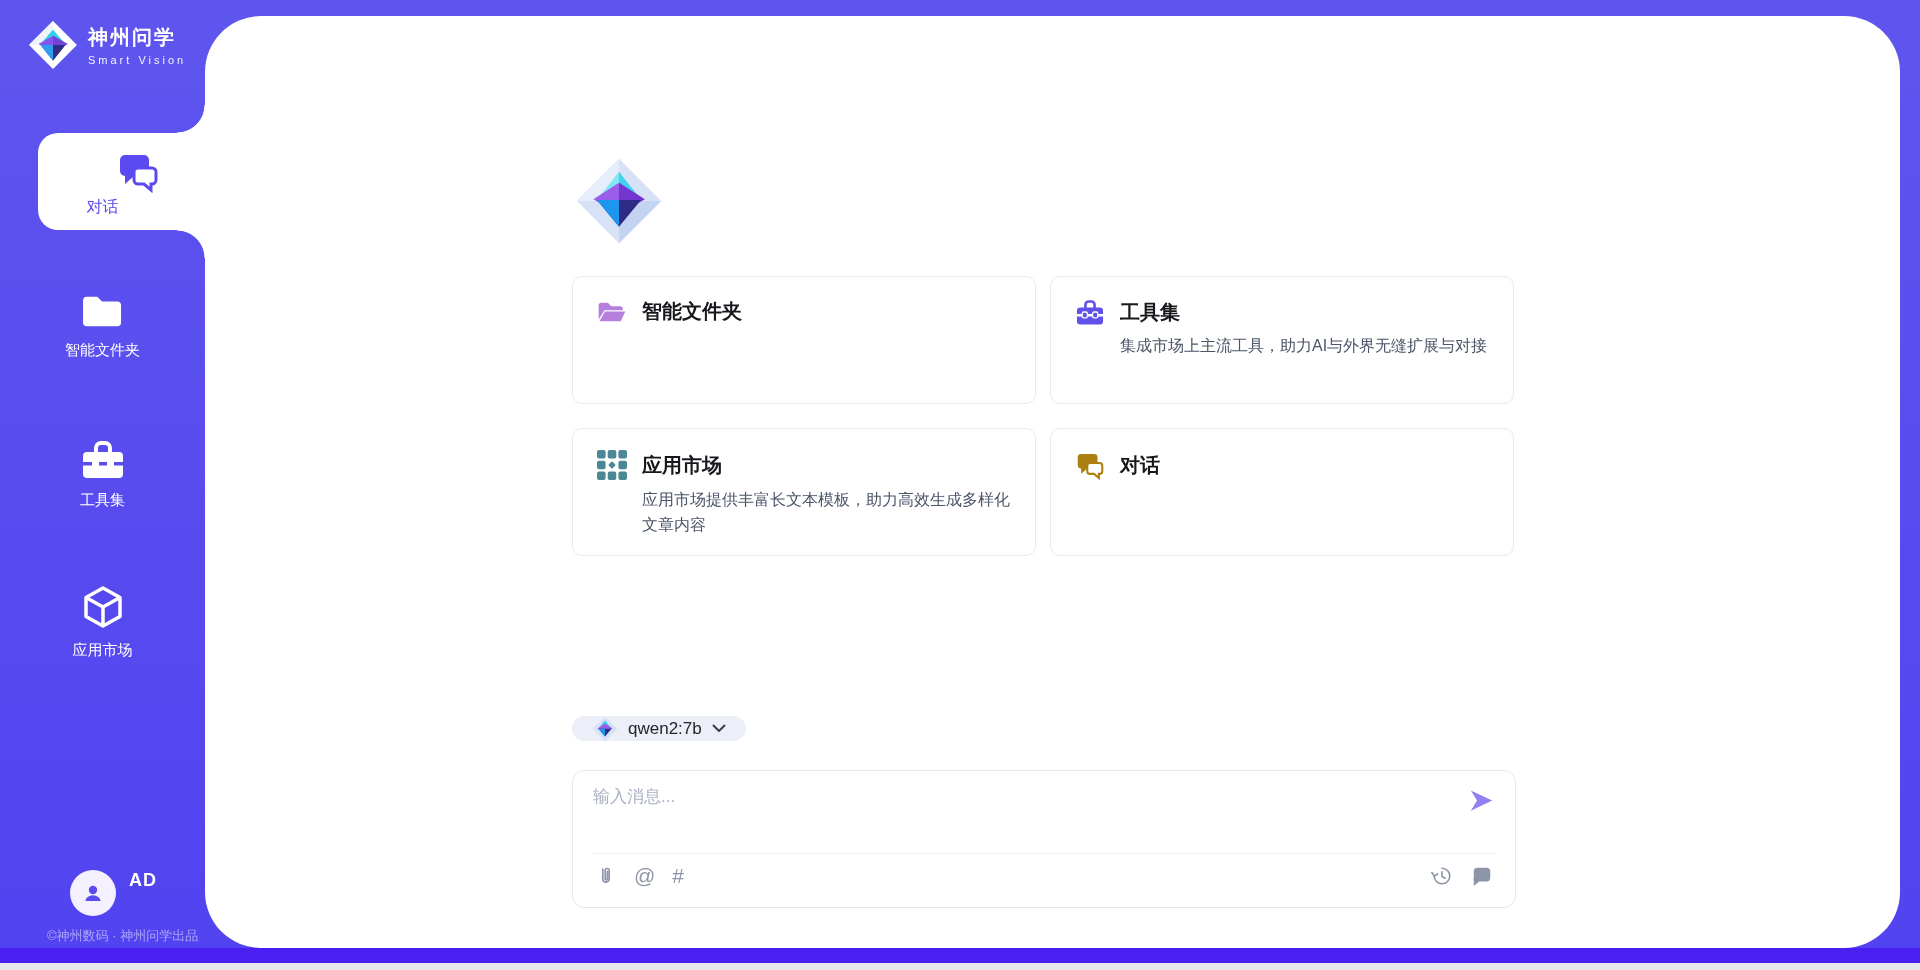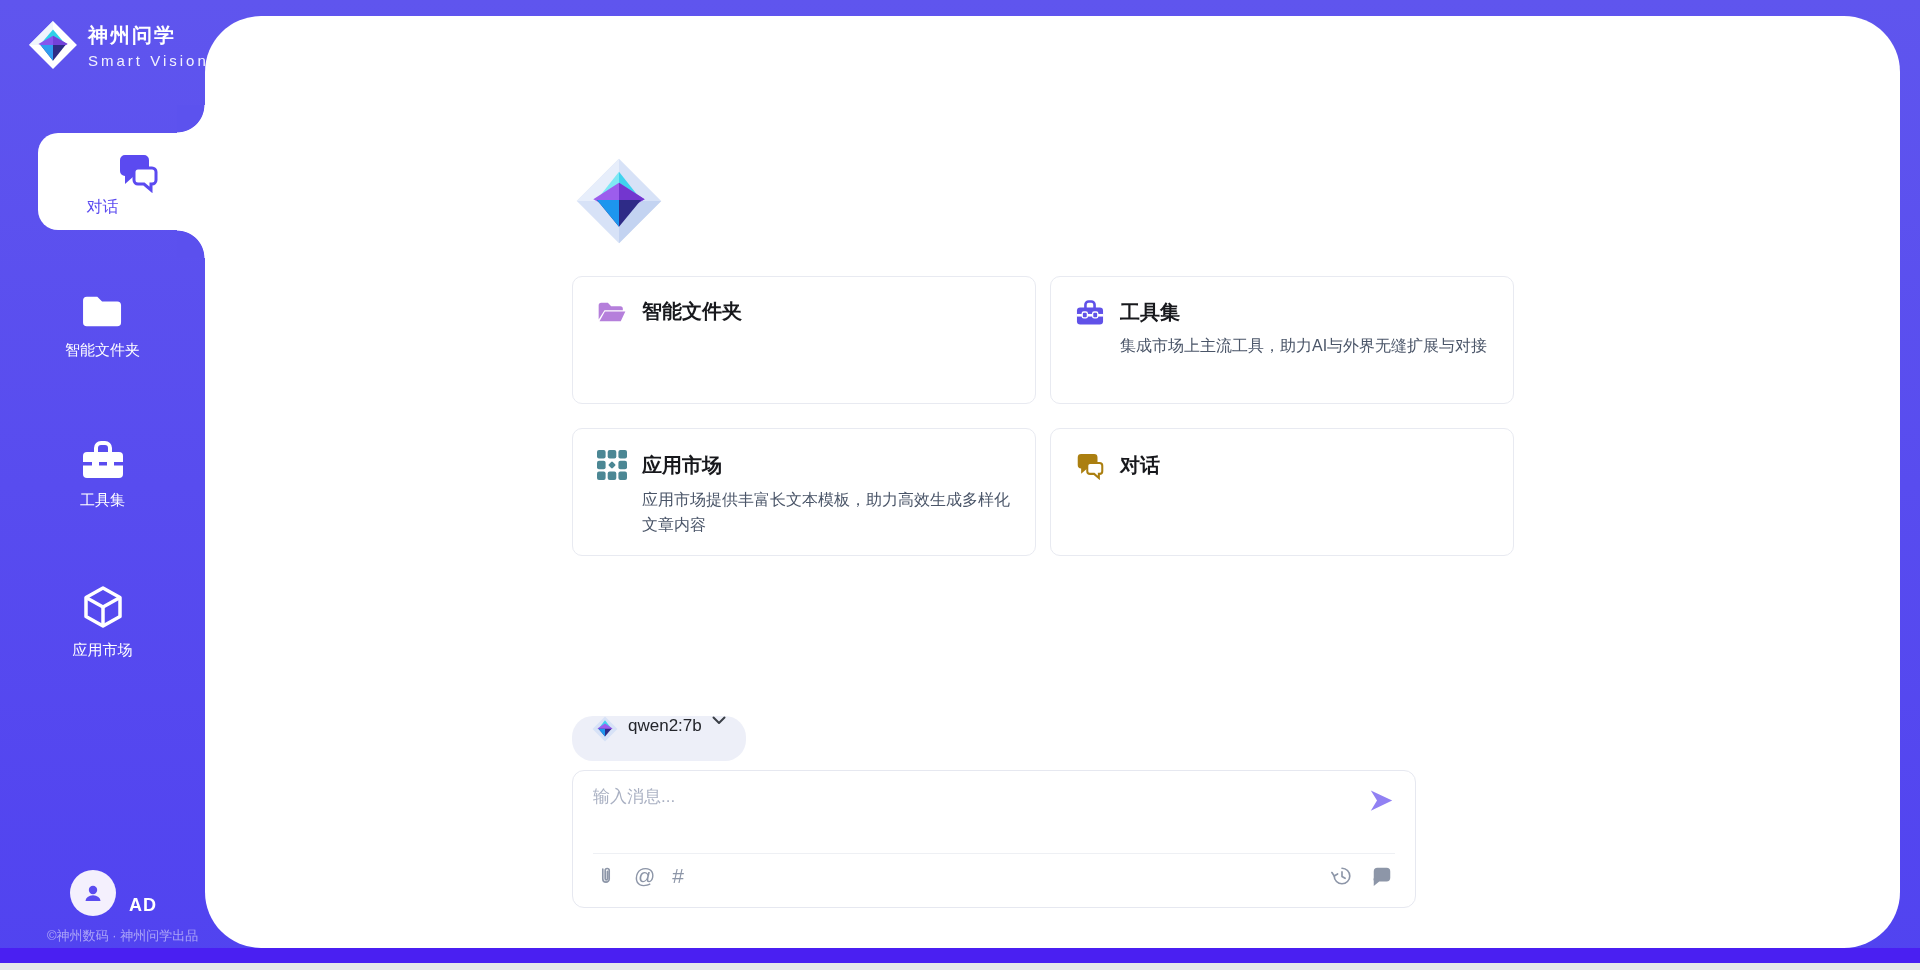--- a/index.html
+++ b/index.html
@@ -12,63 +12,63 @@
   .main-panel { position:absolute; left:205px; top:16px; width:1695px; height:932px;
                 background:#ffffff; border-radius:56px; }
 
   
   .bottom-accent { position:absolute; left:0; top:948px; width:1920px; height:15px; background:#4a1ff2; }
   .bottom-scrollbar { position:absolute; left:0; top:963px; width:1920px; height:7px; background:#e7e7eb; }
 
   
   .brand { position:absolute; left:28px; top:20px; display:flex; align-items:center; gap:10px; }
   .brand-text .brand-name { color:#fff; font-size:20px; font-weight:700; letter-spacing:2px; }
-  .brand-text .brand-sub { color:rgba(255,255,255,.92); font-size:15px; letter-spacing:3px; margin-top:3px; }
+  .brand-text .brand-sub { color:rgba(255,255,255,.92); font-size:11px; letter-spacing:3px; margin-top:3px; }
 
   .tab-active { position:absolute; left:38px; top:133px; width:169px; height:97px;
                 background:#fff; border-radius:20px 0 0 20px; }
   .fillet-top { position:absolute; left:177px; top:105px; width:28px; height:28px;
                 background:radial-gradient(circle 28px at 0 0,#5c52ee 27px,#fff 27.8px); }
   .fillet-bottom { position:absolute; left:177px; top:230px; width:28px; height:28px;
                 background:radial-gradient(circle 28px at 0 100%,#5b50ee 27px,#fff 27.8px); }
   .tab-active .tab-icon { position:absolute; left:78px; top:16px; }
   .tab-active .tab-label { position:absolute; left:-38px; width:205px; top:64px; text-align:center;
                            color:#5b4af0; font-size:16px; font-weight:500; }
 
   .nav-item { position:absolute; left:0; width:205px; text-align:center; cursor:pointer; }
   .nav-item .nav-label { display:block; color:#ffffff; font-size:15px; margin-top:7px; }
   .nav-folder { top:292px; } .nav-toolbox { top:438px; } .nav-cube { top:584px; } .nav-gear { top:730px; }
 
-  .user-row { position:absolute; left:70px; top:870px; display:flex; align-items:flex-end; gap:13px; }
+  .user-row { position:absolute; left:70px; top:870px; display:flex; align-items:flex-start; gap:13px; }
   .avatar { width:46px; height:46px; border-radius:50%; background:#f4f0fd;
             display:flex; align-items:center; justify-content:center; }
   .user-initials { color:#fff; font-size:18px; font-weight:600; letter-spacing:1px; }
   .sidebar-footer { position:absolute; left:10px; top:927px; color:rgba(255,255,255,.5); font-size:13px;margin-left:37px; }
 
   
   .hero-logo { position:absolute; left:575px; top:157px; }
   .hero-title { position:absolute; left:684px; top:193px; font-size:28px; font-weight:700; color:#0b0d14; }
 
   
   .card { position:absolute; width:464px; height:128px; background:#fff;
           border:1px solid #e8eaf1; border-radius:10px; padding:21px 24px; cursor:pointer; }
   .card-1 { left:572px; top:276px; } .card-2 { left:1050px; top:276px; }
   .card-3 { left:572px; top:428px; } .card-4 { left:1050px; top:428px; }
   .card-head { display:flex; align-items:center; gap:15px; }
   .card-title { font-size:20px; font-weight:700; color:#17181c; }
   .card-desc { margin:7px 0 0 45px; width:382px; font-size:16px; line-height:25px; color:#4a5568; }
 
   
-  .model-pill { position:absolute; left:572px; top:716px; height:45px; padding:0 20px;
+  .model-pill { position:absolute; left:572px; top:716px; height:25px; padding:0 20px;
                 background:#edeff8; border-radius:21px; display:inline-flex;
-                align-items:flex-start; gap:10px; cursor:pointer; }
+                align-items:center; gap:10px; cursor:pointer; }
   .model-name { font-size:17px; color:#23252b; }
 
   
-  .input-box { position:absolute; left:572px; top:770px; width:844px; height:138px;
+  .input-box { position:absolute; left:572px; top:770px; width:944px; height:138px;
                background:#fff; border:1px solid #e6e8f0; border-radius:12px; }
   .input-box textarea { position:absolute; left:20px; top:14px; width:850px; height:58px;
                border:none; outline:none; resize:none; font-family:inherit;
                font-size:17px; color:#333; background:transparent; }
   .input-box textarea::placeholder { color:#a9b0c2; }
   .send-btn { position:absolute; right:20px; top:16px; cursor:pointer; }
   .input-divider { position:absolute; left:20px; right:20px; top:82px; height:1px; background:#eef0f4; }
   .tools-left { position:absolute; left:22px; top:94px; display:flex; align-items:center; gap:17px; }
   .tools-right { position:absolute; right:22px; top:94px; display:flex; align-items:center; gap:18px; }
   .sym-icon { font-size:21px; color:#8d96a8; line-height:22px; cursor:pointer; }

